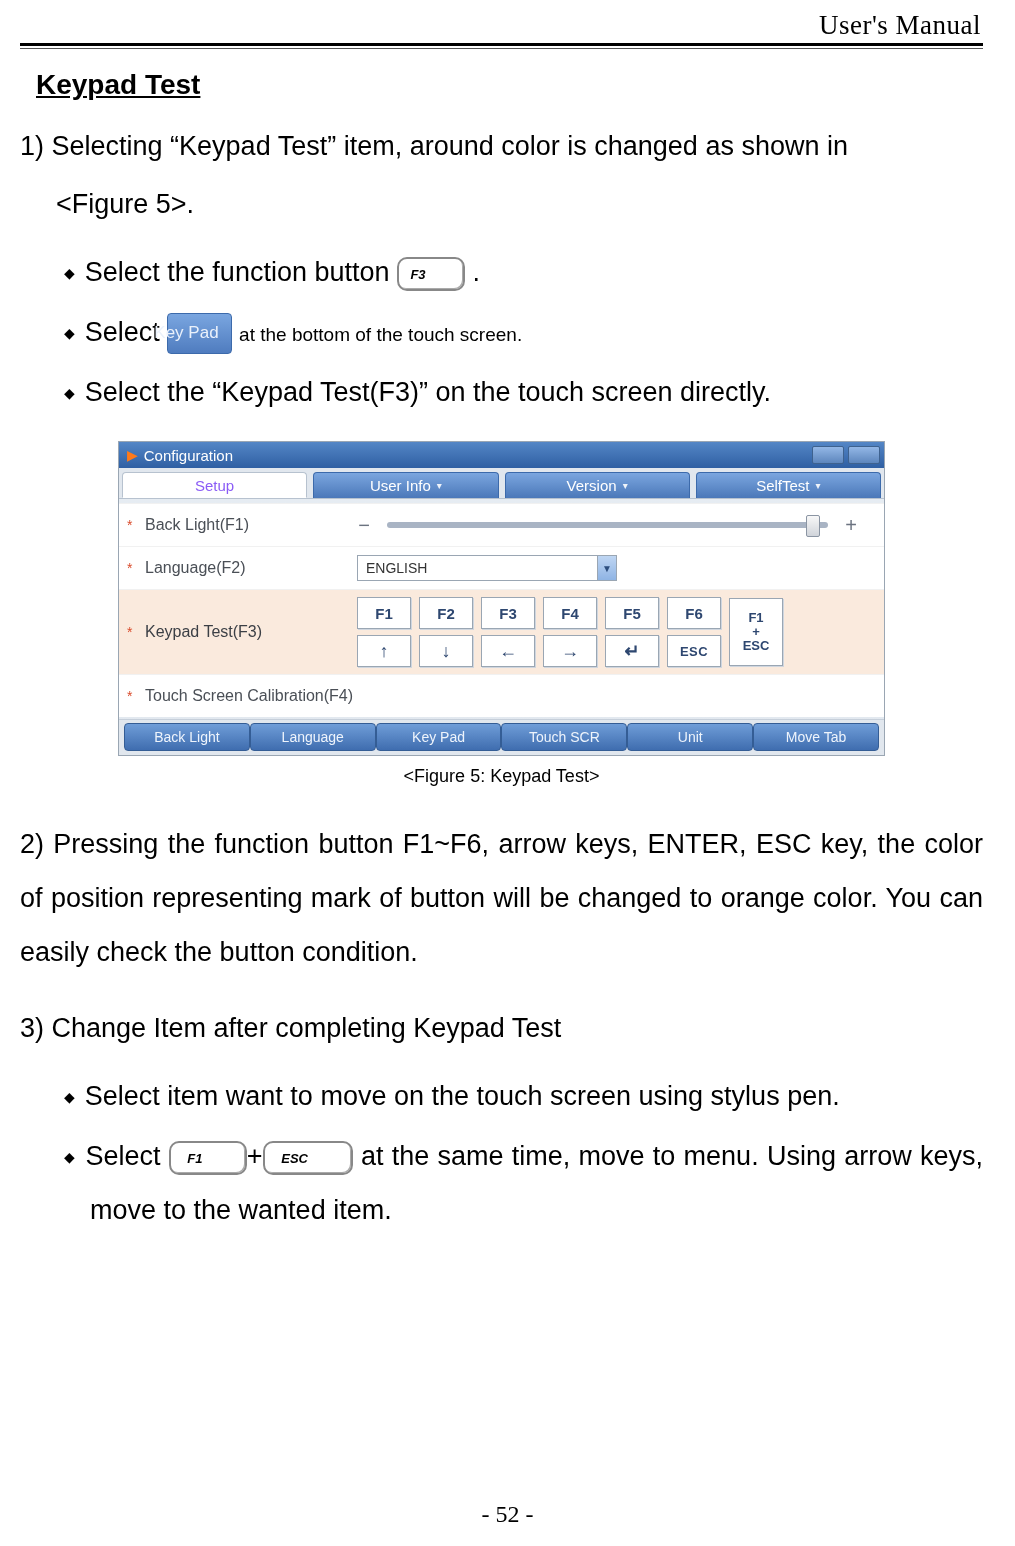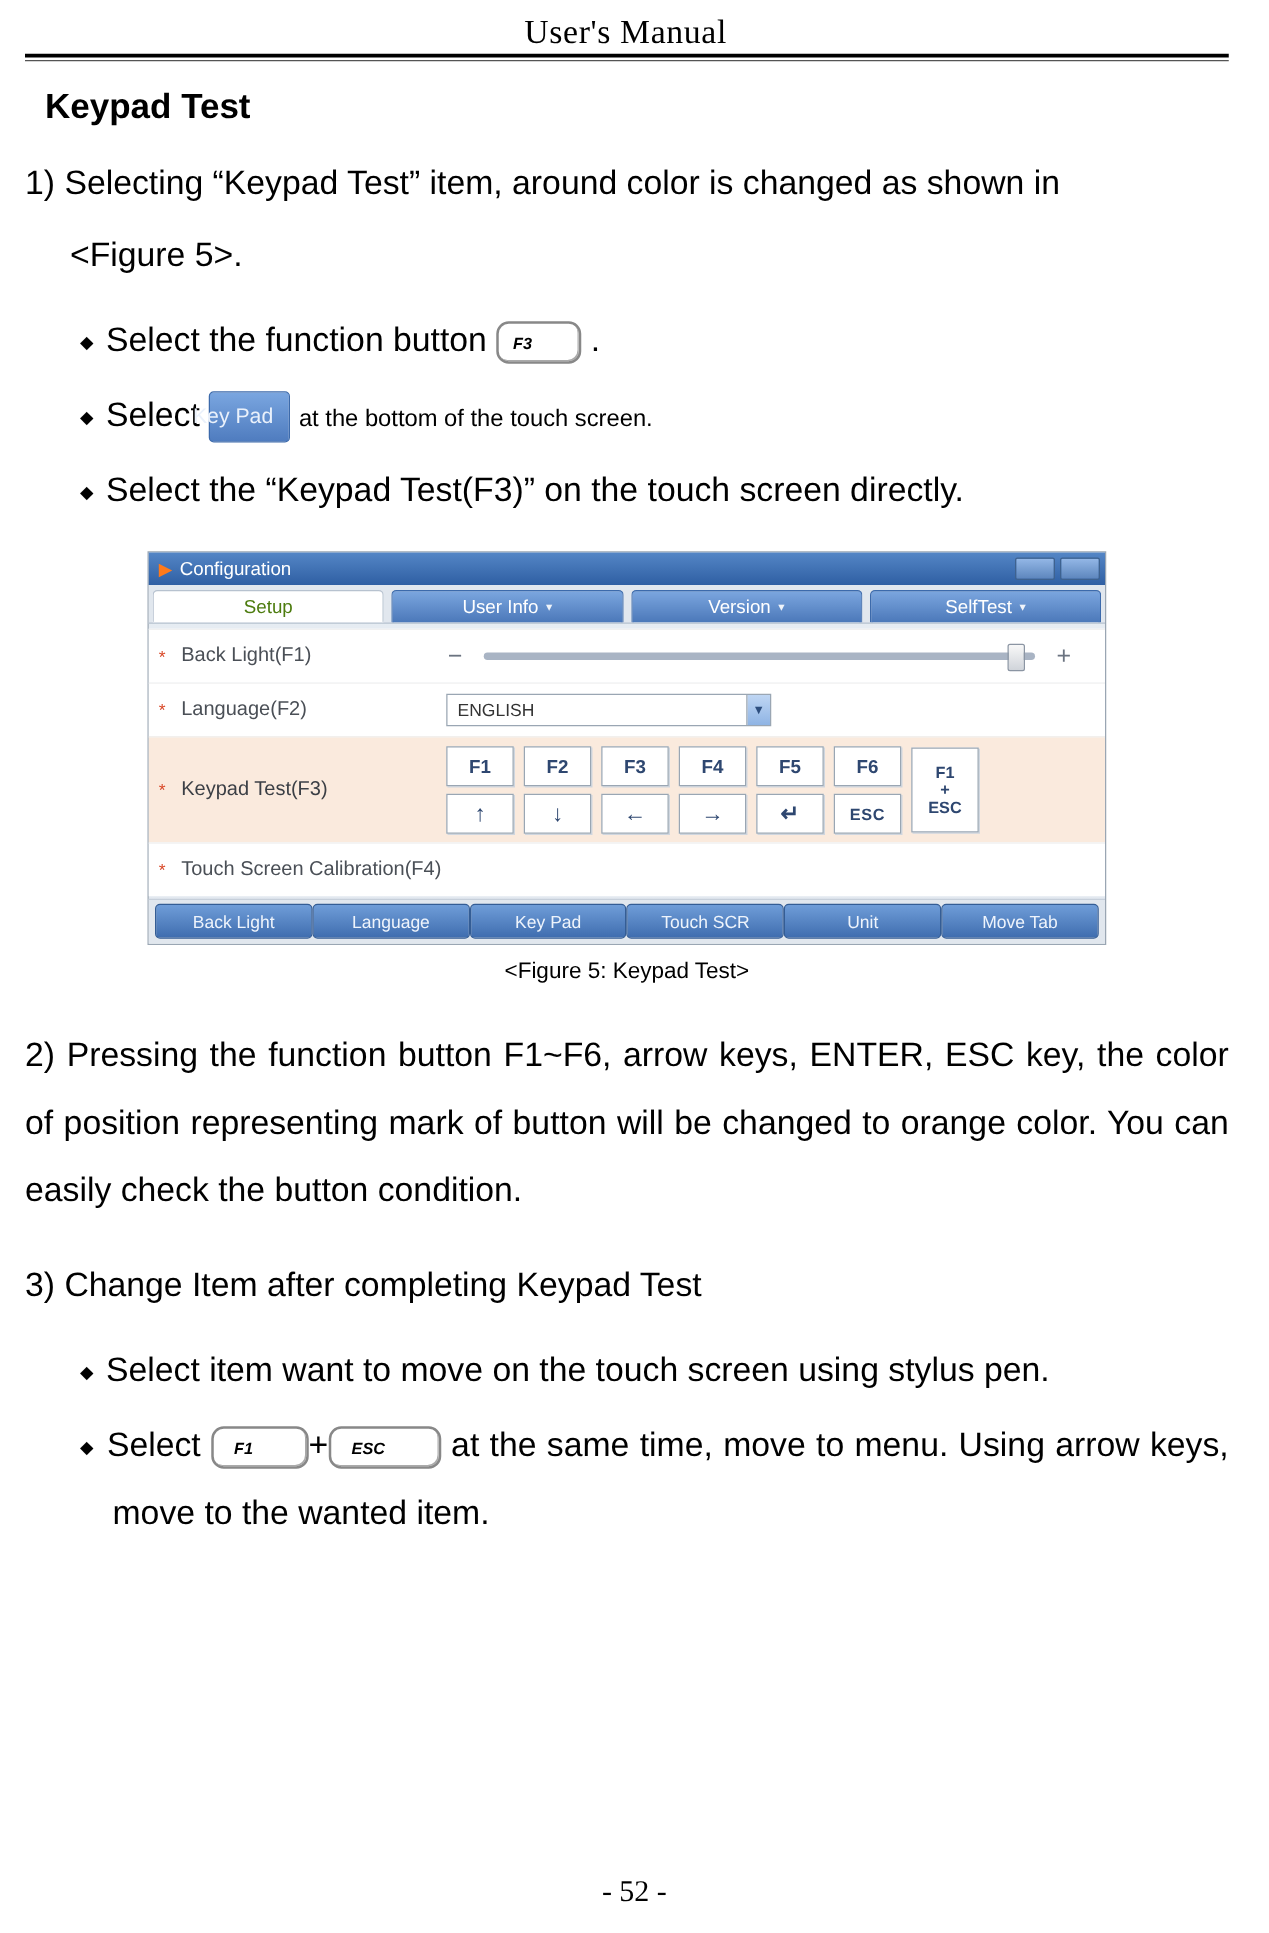--- a/index.html
+++ b/index.html
@@ -11,40 +11,41 @@
   }
   .page {
     width: 1015px;
     min-height: 1546px;
     margin: 0 auto;
     box-sizing: border-box;
     padding: 10px 32px 20px 20px;
     position: relative;
   }
   .header-line {
-    text-align: center;
+    text-align: right;
     font-family: "Times New Roman", serif;
     font-size: 27px;
     letter-spacing: 0.5px;
     padding-right: 2px;
   }
   hr.thick {
     border: none;
     border-top: 3px solid #000;
     margin: 2px 0 0 0;
   }
   hr.thin {
     border: none;
     border-top: 1px solid #555;
     margin: 2px 0 20px 0;
   }
   .section-title {
     font-size: 28px;
     font-weight: 600;
     margin: 12px 0 18px 16px;
+    text-decoration: underline;
   }
   .para, .sub-item {
     font-size: 27px;
     line-height: 2.0;
     text-align: justify;
   }
   .para { margin: 0 0 14px 0; }
   .sub-item {
     margin-left: 44px;
     text-indent: -26px;
@@ -119,21 +120,21 @@
     background: linear-gradient(to bottom,#7ba6df,#4b78b9);
     color:#fff;
     margin: 4px 3px 0 3px;
     border-radius: 4px 4px 0 0;
     border:1px solid #3c6aab;
     border-bottom:none;
     position:relative;
   }
   .tab.active {
     background:#fff;
-    color:#4d7c0f;
+    color:#8b5cf6;
     border:1px solid #b7c2cf;
     border-bottom:1px solid #fff;
   }
   .tab .chev { font-size:10px; margin-left:6px; opacity:0.9; }
 
   .dev-body { padding: 4px 0 2px 0; }
   .row {
     display:flex; align-items:center;
     height: 42px;
     padding-left: 8px;

